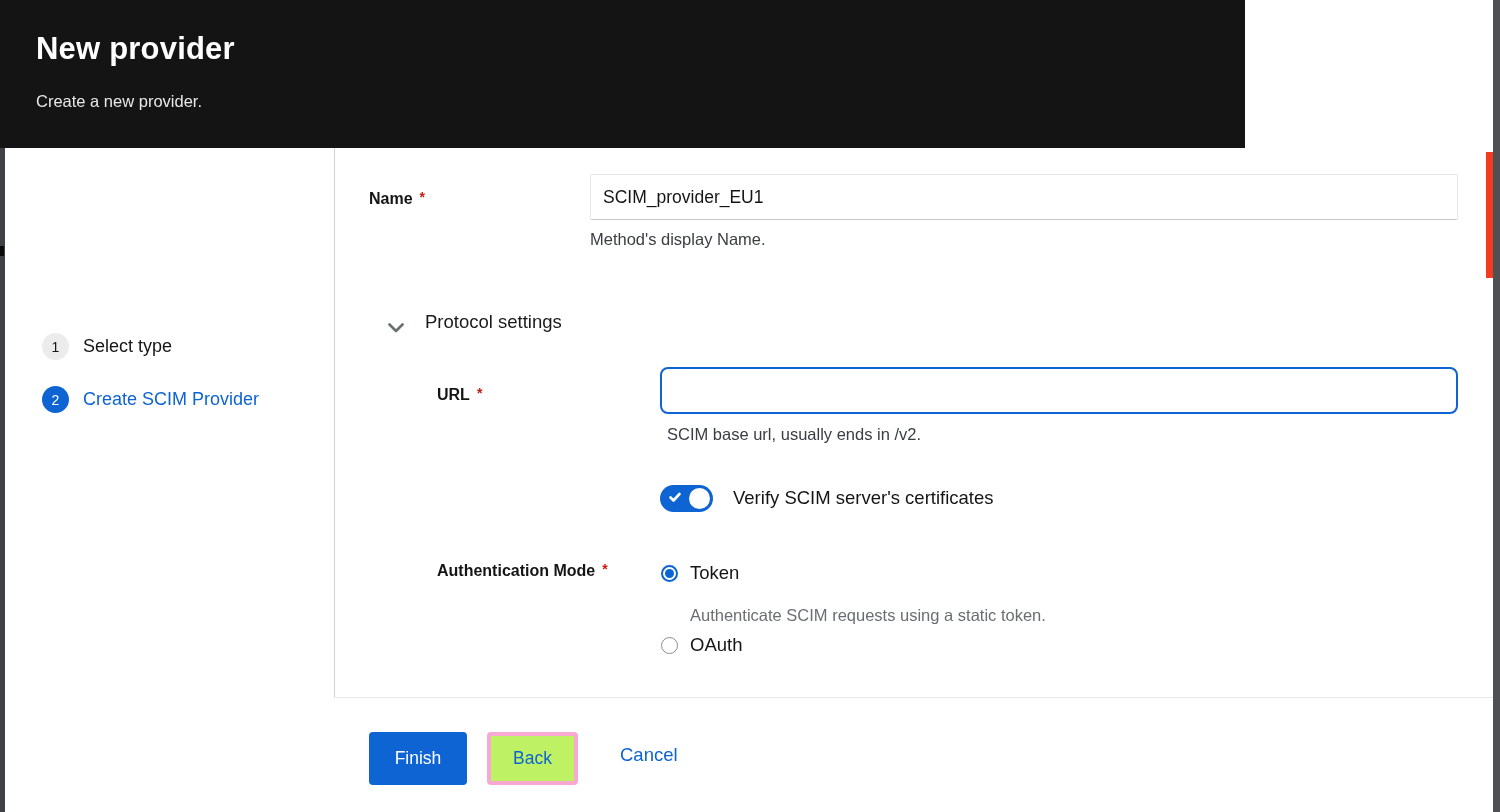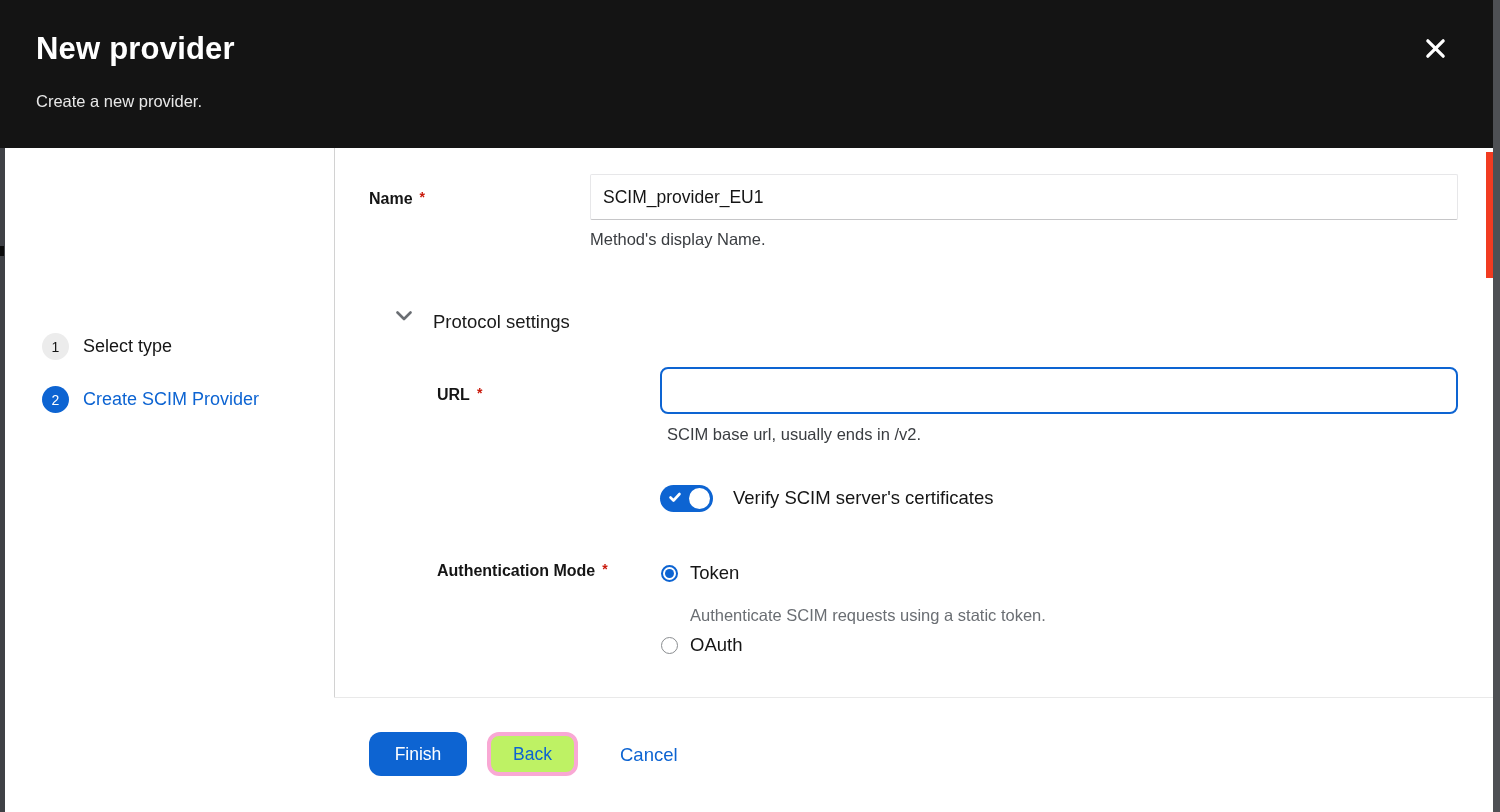--- a/index.html
+++ b/index.html
@@ -7,21 +7,21 @@
   body { font-family:"Liberation Sans", sans-serif; }
   .stage { position:relative; width:1500px; height:812px; overflow:hidden; background:#ffffff; }
 
   
   .edge-right { position:absolute; left:1493px; top:0; width:7px; height:812px; background:#4e5054; }
   .edge-left  { position:absolute; left:0; top:148px; width:5px; height:664px; background:#3f4146; }
   .left-tick  { position:absolute; left:0; top:246px; width:4px; height:10px; background:#0b0b0b; }
   .red-bar    { position:absolute; left:1486px; top:152px; width:7px; height:126px; }
 
   
-  .header { position:absolute; left:0; top:0; width:1493px; height:148px; background:#141414; }
+  .header { position:absolute; left:0; top:0; width:1245px; height:148px; background:#141414; }
   .hdr-title { position:absolute; left:36px; top:31px; font-size:31px; font-weight:700; color:#ffffff; letter-spacing:0.2px; }
   .hdr-sub   { position:absolute; left:36px; top:92px; font-size:16.5px; color:#e8e8e8; }
   .close-btn { position:absolute; left:1416px; top:30px; width:38px; height:36px; background:none; border:none; cursor:pointer; display:flex; align-items:center; justify-content:center; }
 
   
   .sidebar { position:absolute; left:5px; top:148px; width:330px; height:549px; background:#fff; border-right:1px solid #d2d2d2; }
   .step-circle { position:absolute; width:27px; height:27px; border-radius:50%; display:flex; align-items:center; justify-content:center; font-size:14px; }
   .step1-circle { left:37px; top:185px; background:#ececec; color:#151515; }
   .step2-circle { left:37px; top:238px; color:#fff; }
   .step-label { position:absolute; left:78px; font-size:18px; cursor:pointer; }
@@ -34,40 +34,40 @@
   .helper-dark { position:absolute; font-size:16.5px; color:#3a3d41; }
   .helper-gray { position:absolute; font-size:16.5px; color:#6a6e73; }
 
   .name-input { position:absolute; left:590px; top:174px; width:868px; height:46px;
     border:1px solid #e7e7e9; border-bottom-color:#c6c6c8; border-radius:2px;
     padding:0 12px; font-size:17.5px; color:#151515; font-family:"Liberation Sans",sans-serif; outline:none; }
   .url-input { position:absolute; left:660px; top:367px; width:798px; height:47px;
     border-radius:8px; padding:0 12px; font-size:17.5px; color:#151515;
     font-family:"Liberation Sans",sans-serif; outline:none; }
 
-  .section-hdr { position:absolute; left:396px; top:311px; display:flex; align-items:flex-start; cursor:pointer; }
+  .section-hdr { position:absolute; left:388px; top:311px; display:flex; align-items:flex-end; cursor:pointer; }
   .section-hdr .chev { width:16px; height:10px; }
   .section-hdr .sec-label { margin-left:21px; font-size:18.5px; color:#1a1a1a; }
 
   
   .toggle { position:absolute; left:660px; top:485px; width:53px; height:27px; border-radius:14px; cursor:pointer; }
   .toggle .knob { position:absolute; right:3px; top:3px; width:21px; height:21px; border-radius:50%; background:#fff; }
   .toggle .tick { position:absolute; left:8px; top:5px; width:14px; height:14px; }
   .toggle-label { position:absolute; left:733px; top:487px; font-size:18.5px; color:#151515; }
 
   
   .radio { position:absolute; width:17px; height:17px; border-radius:50%; background:#fff; cursor:pointer; }
   .radio.sel { border:2px solid var(--primary); }
   .radio.sel::after { content:""; position:absolute; left:50%; top:50%; width:9px; height:9px; margin:-4.5px 0 0 -4.5px; border-radius:50%; background:var(--primary); }
   .radio.unsel { border:1px solid #8a8d90; }
   .radio-label { position:absolute; font-size:18.5px; color:#151515; cursor:pointer; }
 
   
   .footer-divider { position:absolute; left:334px; top:697px; width:1159px; height:1px; background:#e9e9e9; }
-  .btn { position:absolute; top:732px; height:44px; border-radius:12px; font-size:17.5px; cursor:pointer; font-family:"Liberation Sans",sans-serif; }
+  .btn { position:absolute; top:732px; height:53px; border-radius:4px; font-size:17.5px; cursor:pointer; font-family:"Liberation Sans",sans-serif; }
   .btn-finish { left:369px; width:98px; border:none; color:#fff; }
   .btn-back { left:487px; width:91px; background:#bef264; border:4px solid #f9a8d4; }
   .link-cancel { position:absolute; left:620px; top:744px; font-size:18.5px; cursor:pointer; text-decoration:none; }
 </style>
 </head>
 <body>
 
 <div class="stage">
 
   <div class="header" style="background: rgb(20, 20, 20);">

